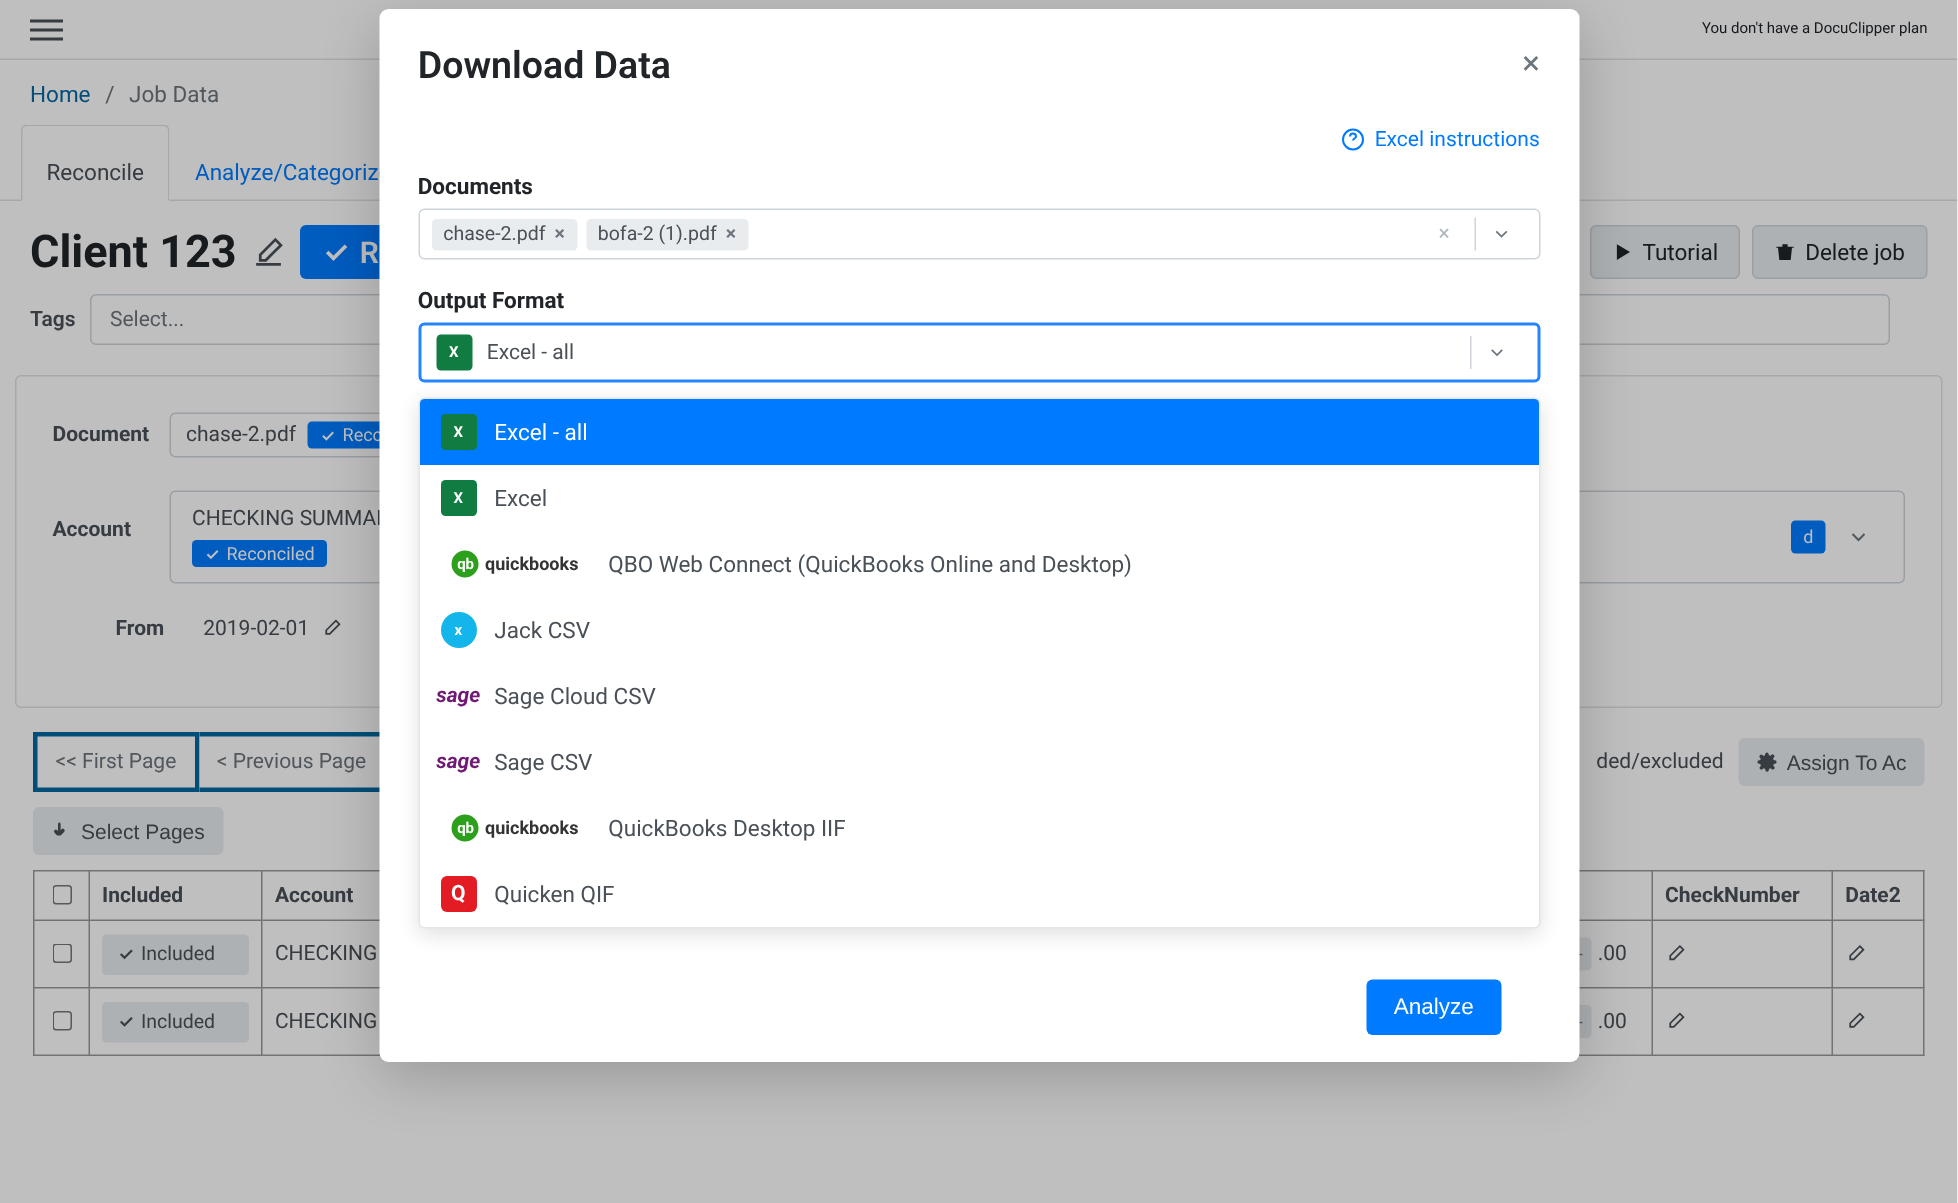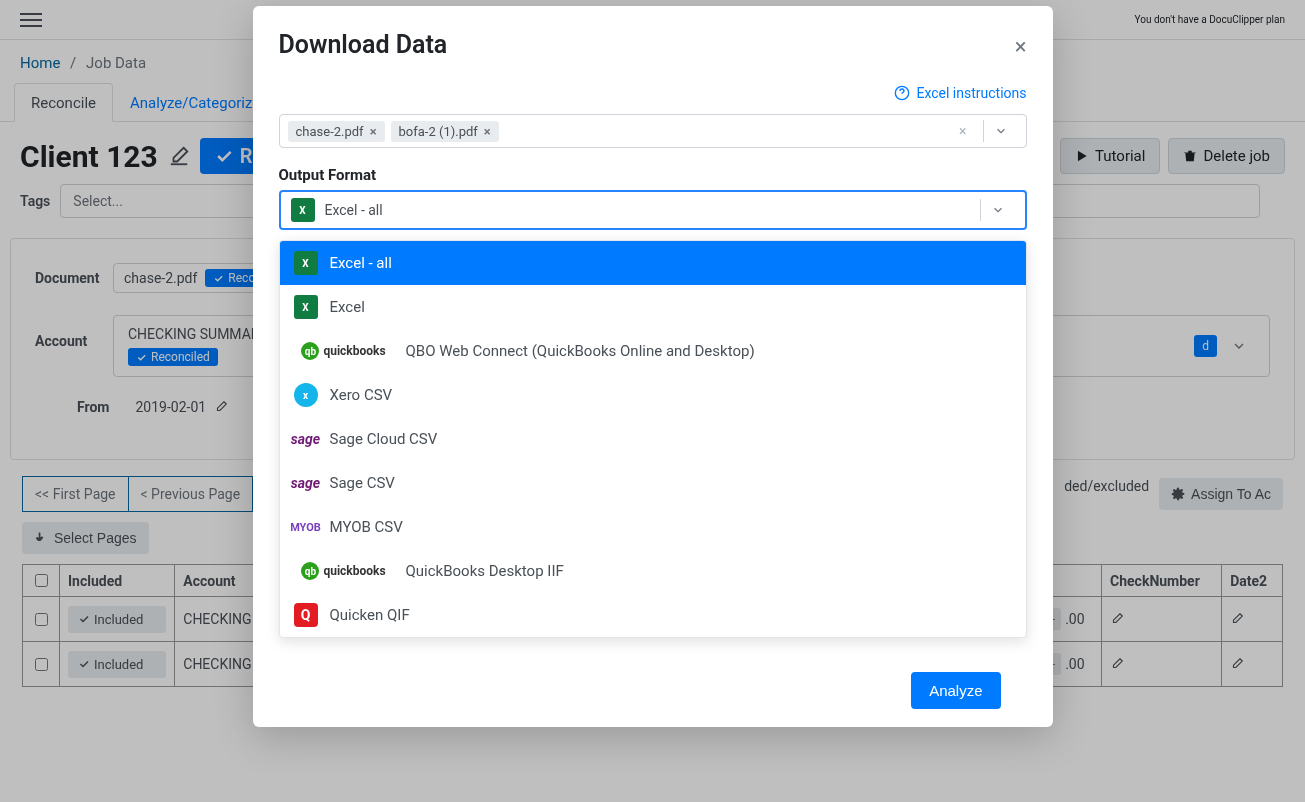--- a/index.html
+++ b/index.html
@@ -28,21 +28,21 @@
 
   
   .breadcrumb { padding: 14px 20px 10px; font-size:15px; }
   .breadcrumb a { color:#0369a1; text-decoration:none; }
   .breadcrumb .sep { color:#6c757d; padding:0 6px; }
   .breadcrumb .current { color:#6c757d;text-align:center; }
 
   
   .tabs { border-bottom: 1px solid #dee2e6; padding: 0 14px; display:flex; gap:0;}
   .tab {
-    padding: 10px 16px 9px;
+    padding: 22px 16px 9px;
     border: 1px solid transparent;
     border-top-left-radius: 4px;
     border-top-right-radius: 4px;
     cursor:pointer;
     display:flex; align-items:center; gap:6px;
     font-size:15px;
     position:relative; top:1px;justify-content:center;
   }
   .tab.active {
     background:#fff;
@@ -84,46 +84,46 @@
   }
   .account-box .left { display:flex; flex-direction:column; gap:6px;}
 
   .summary-row { display:flex; align-items:center; gap:26px; padding-left:42px; margin: 20px 0;}
   .summary-row label { font-weight:700;}
   .summary-row .val { display:flex; align-items:center; gap:8px;}
 
   
   .pager-row { display:flex; align-items:center; gap:0; padding:16px 22px 10px;}
   .pager-row .pbtn {
-    border:1px solid #0369a1; padding:9px 12px; font-size:14px; color:#6c757d; background:#fff; cursor:pointer;
+    border:3px solid #0369a1; padding:9px 12px; font-size:14px; color:#6c757d; background:#fff; cursor:pointer;
   }
   .pager-row .pbtn.link { color:#007bff; }
   .pager-row .pbtn + .pbtn { border-left: none;}
-  .pager-row .right-actions { margin-left:auto; display:flex; gap:10px; }
+  .pager-row .right-actions { margin-left:auto; display:flex; gap:10px; align-items:center;}
   .soft-btn { background:#e9ecef; color:#495057; padding:8px 12px; border-radius:4px; display:flex;align-items:center;gap:6px; font-size:14px; border:none; cursor:pointer;}
 
   table.data { width: calc(100% - 44px); margin:0 22px; border-collapse: collapse; }
   table.data th, table.data td { border:1px solid #999; padding:6px 8px; text-align:left; font-size:14px;}
   table.data th { font-weight:700; background:#fff;}
   .inc-btn { background:#e9ecef; padding:6px 10px; border-radius:3px; display:flex;align-items:center;gap:4px; font-size:13px;}
   .plusminus-box { display:flex; gap:4px; align-items:center;}
   .pm { background:#e9ecef; padding:4px 6px; border-radius:3px; font-size:12px; color:#6c757d;}
 
   
   .overlay {
     position:absolute; inset:0; background: rgba(0,0,0,0.25);
     display:flex; justify-content:center; align-items:flex-start;
   }
   .modal {
     width: 800px; background:#fff; border-radius:6px; margin-top:6px;
     box-shadow: 0 10px 40px rgba(0,0,0,0.2);
     padding-bottom: 18px;
     display:flex; flex-direction:column;
   }
-  .modal-head { display:flex; justify-content:space-between; align-items:flex-end; padding: 24px 26px 8px;}
+  .modal-head { display:flex; justify-content:space-between; align-items:flex-start; padding: 24px 26px 8px;}
   .modal-head h2 { margin:0; font-size:25px; font-weight:600; color:#212529;}
   .close-x { font-size:22px; color:#6c757d; cursor:pointer; }
   .modal-body { padding: 0 26px; }
   .excel-instr { text-align:right; margin: 18px 0 10px;}
   .excel-instr a { color:#007bff; text-decoration:none; display:inline-flex; align-items:center; gap:6px;}
 
   .form-label { font-weight:700; font-size:15px; margin-bottom:6px; display:block; color:#212529;}
   .multi {
     border:1px solid #ced4da; border-radius:4px; padding:5px 8px; display:flex; align-items:center; gap:6px;
     position:relative;
@@ -404,20 +404,21 @@
         <div class="excel-instr">
           <a href="#">
             <svg width="16" height="16" viewBox="0 0 24 24" fill="none" stroke="#007bff" stroke-width="2">
                 <circle cx="12" cy="12" r="10"></circle>
                 <path d="M9 9a3 3 0 116 0c0 2-3 2-3 4M12 17h0"></path>
               </svg>
             <span>Excel instructions</span>
           </a>
         </div>
 
+        <label class="form-label">Documents</label>
         <div class="multi">
           <div id="doc-tags" style="display:flex;gap:6px;">
               <span class="tag">
                 <span>chase-2.pdf</span>
                 <span class="x">×</span>
               </span>
               <span class="tag">
                 <span>bofa-2 (1).pdf</span>
                 <span class="x">×</span>
               </span>
@@ -449,35 +450,31 @@
             <div class="opt">
               <span class="ico excel">X</span>
               <span>Excel</span>
             </div>
             <div class="opt">
               <span class="ico qbo-wide"><span class="ico qbo" style="width:18px;height:18px;margin-right:4px;">qb</span>quickbooks</span>
               <span>QBO Web Connect (QuickBooks Online and Desktop)</span>
             </div>
             <div class="opt">
               <span class="ico xero">x</span>
-              <span>Xero CSV</span>
+              <span>Jack CSV</span>
             </div>
             <div class="opt">
               <span class="ico sage">sage</span>
               <span>Sage Cloud CSV</span>
             </div>
             <div class="opt">
               <span class="ico sage">sage</span>
               <span>Sage CSV</span>
             </div>
             <div class="opt">
-              <span class="ico myob">MYOB</span>
-              <span>MYOB CSV</span>
-            </div>
-            <div class="opt">
               <span class="ico qbo-wide"><span class="ico qbo" style="width:18px;height:18px;margin-right:4px;">qb</span>quickbooks</span>
               <span>QuickBooks Desktop IIF</span>
             </div>
             <div class="opt">
               <span class="ico quicken">Q</span>
               <span>Quicken QIF</span>
             </div>
           </div>
 
         <div class="modal-foot">

